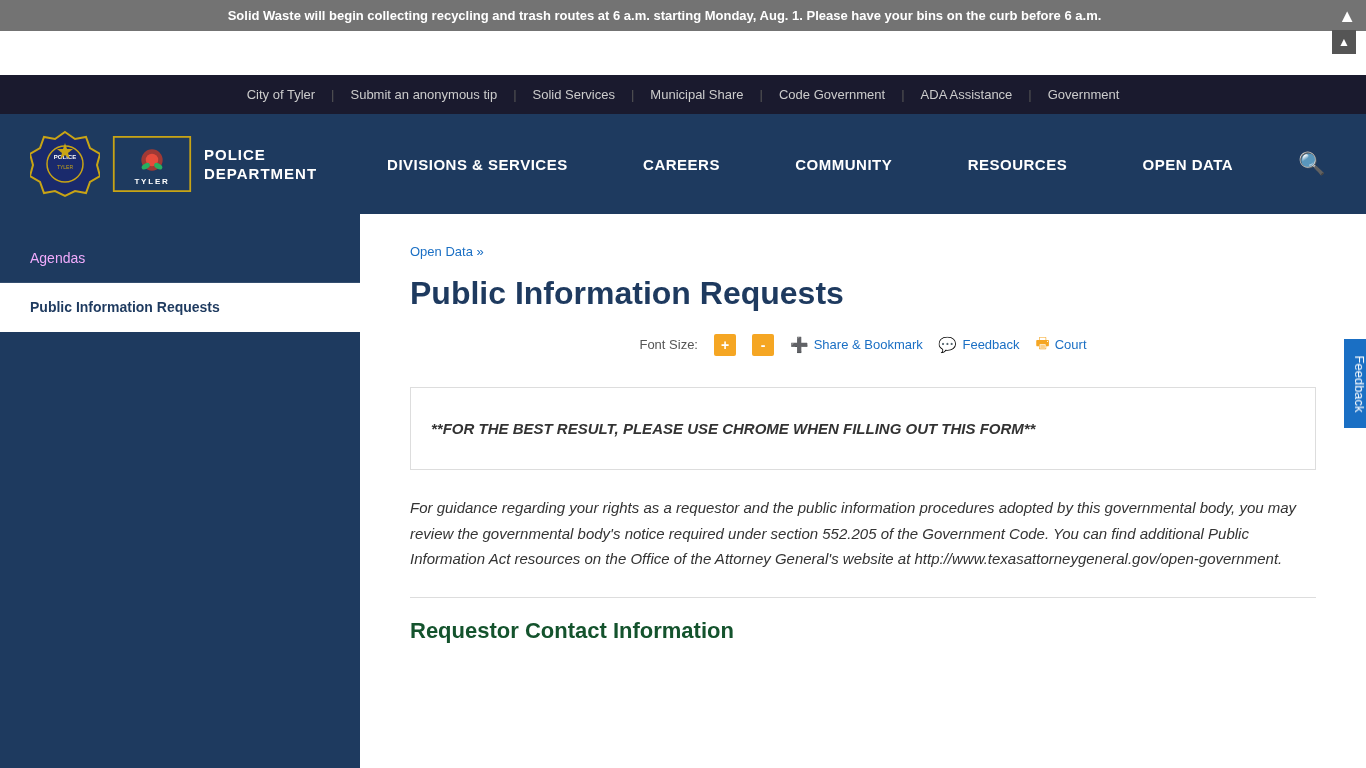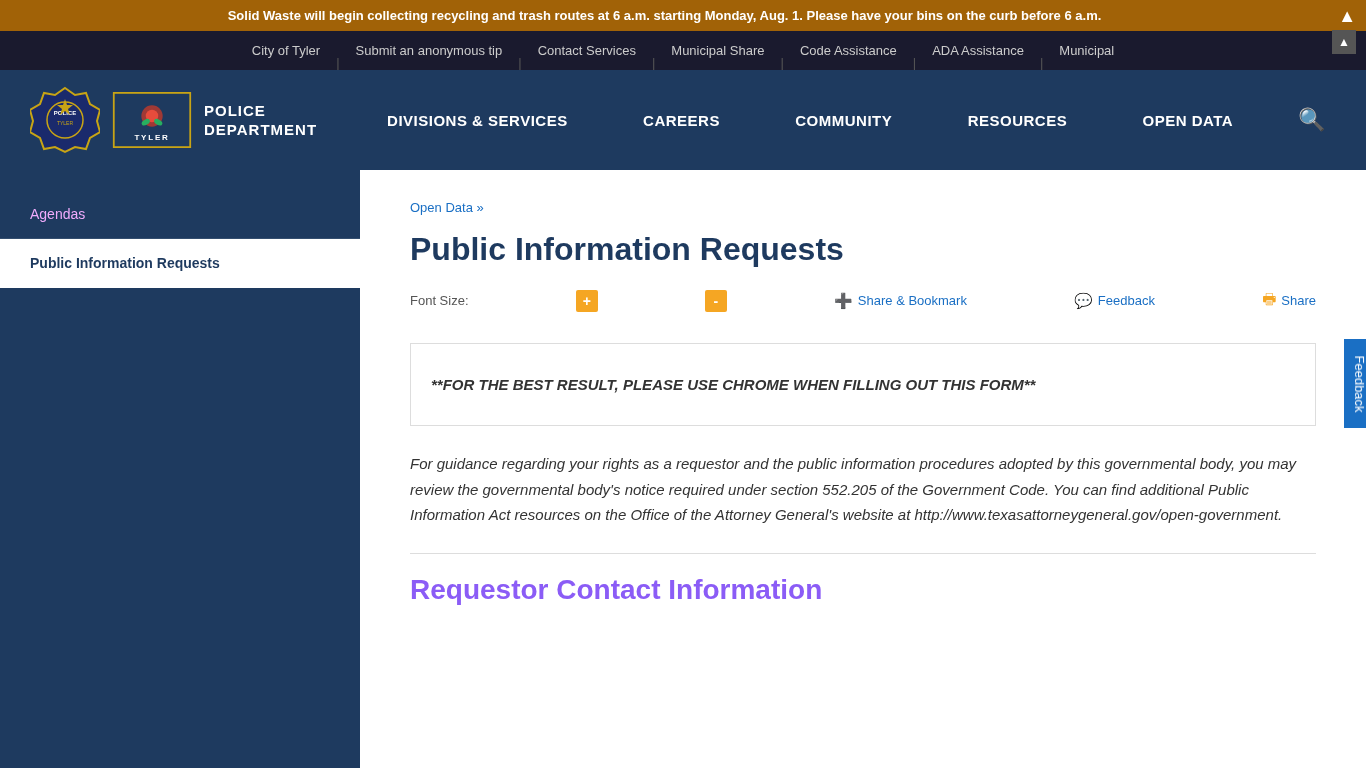--- a/index.html
+++ b/index.html
@@ -1,20 +1,20 @@
 <!DOCTYPE html>
 <html><head>
   <meta charset="utf-8">
   <style>
     * { margin: 0; padding: 0; box-sizing: border-box; }
     body { font-family: Arial, sans-serif; font-size: 14px; color: #333; width: 1366px; overflow-x: hidden; }
 
     
     .alert-banner {
-      background: #a16207;
+      background: #737373;
       color: #fff;
       font-size: 13px;
       font-weight: bold;
       padding: 8px 57px 8px 20px;
       text-align: center;
       position: relative;
     }
     .alert-close {
       position: absolute;
       right: 10px;
@@ -25,23 +25,24 @@
       color: #fff;
       font-size: 18px;
       cursor: pointer;
     }
 
     
     .top-nav {
       background: #1a1a2e;
       padding: 0 20px;
       display: flex;
-      align-items: flex-end;
+      align-items: center;
       justify-content: center;
       gap: 0;
+      margin-top: 44px;
     }
     .top-nav a {
       color: #ccc;
       text-decoration: none;
       font-size: 13px;
       padding: 12px 16px;
       display: inline-block;
     }
     .top-nav .separator {
       color: #555;
@@ -154,21 +155,21 @@
       font-size: 32px;
       font-weight: bold;
       color: #1e3a5f;
       margin-bottom: 20px;
     }
 
     
     .tools-bar {
       display: flex;
       align-items: center;
-      justify-content: space-between;
+      justify-content: center;
       gap: 16px;
       margin-bottom: 30px;
       font-size: 13px;
     }
     .font-size-label {
       color: #555;
     }
     .font-btn {
       background: #f5a623;
       color: #fff;
@@ -215,23 +216,23 @@
       font-style: italic;
     }
 
     .divider {
       border: none;
       border-top: 1px solid #ddd;
       margin: 20px 0;
     }
 
     .section-title {
-      font-size: 28px;
-      font-weight: bold;
-      color: #8b5cf6;
+      font-size: 22px;
+      font-weight: bold;
+      color: #14532d;
       margin-bottom: 10px;
     }
 
     
     .feedback-tab {
       position: fixed;
       right: -38px;
       top: 50%;
       transform: translateY(-50%) rotate(90deg);
       background: #1a6fc4;
@@ -265,29 +266,29 @@
 <div class="alert-banner">
   <span>Solid Waste will begin collecting recycling and trash routes at 6 a.m. starting Monday, Aug. 1. Please have your bins on the curb before 6 a.m.</span>
   <button class="alert-close">▲</button>
 </div>
 
 <nav class="top-nav">
   <a href="#">City of Tyler</a>
   <span class="separator">|</span>
   <a href="#">Submit an anonymous tip</a>
   <span class="separator">|</span>
-  <a href="#">Contact Services</a>
+  <a href="#">Solid Services</a>
   <span class="separator">|</span>
   <a href="#">Municipal Share</a>
   <span class="separator">|</span>
-  <a href="#">Code Assistance</a>
+  <a href="#">Code Government</a>
   <span class="separator">|</span>
   <a href="#">ADA Assistance</a>
   <span class="separator">|</span>
-  <a href="#">Municipal</a>
+  <a href="#">Government</a>
 </nav>
 
 <header class="header">
   <div class="logo-area">
 
     <svg class="police-badge" viewBox="0 0 70 70" width="70" height="70">
       <polygon points="35,3 45,10 56,8 60,19 70,25 67,36 70,47 60,53 56,64 45,62 35,67 25,62 14,64 10,53 0,47 3,36 0,25 10,19 14,8 25,10" fill="#1a2a6c" stroke="#c8a415" stroke-width="2"></polygon>
       <circle cx="35" cy="35" r="18" fill="#1a2a6c" stroke="#c8a415" stroke-width="1.5"></circle>
       <text x="35" y="30" text-anchor="middle" fill="#fff" font-size="6" font-weight="bold">POLICE</text>
       <text x="35" y="40" text-anchor="middle" fill="#c8a415" font-size="5">TYLER</text>
@@ -345,21 +346,21 @@
       <a href="#" class="tool-link">
         <span class="tool-icon">➕</span>
         <span>Share &amp; Bookmark</span>
       </a>
       <a href="#" class="tool-link">
         <span class="tool-icon">💬</span>
         <span>Feedback</span>
       </a>
       <a href="#" class="tool-link">
         <span class="tool-icon">🖶</span>
-        <span>Share</span>
+        <span>Court</span>
       </a>
     </div>
 
     <div class="notice-box">
       <span>**FOR THE BEST RESULT, PLEASE USE CHROME WHEN FILLING OUT THIS FORM**</span>
     </div>
 
     <p class="content-text">
       <span>For guidance regarding your rights as a requestor and the public information procedures adopted by this governmental body, you may review the governmental body's notice required under section 552.205 of the Government Code. You can find additional Public Information Act resources on the Office of the Attorney General's website at http://www.texasattorneygeneral.gov/open-government.</span>
     </p>

